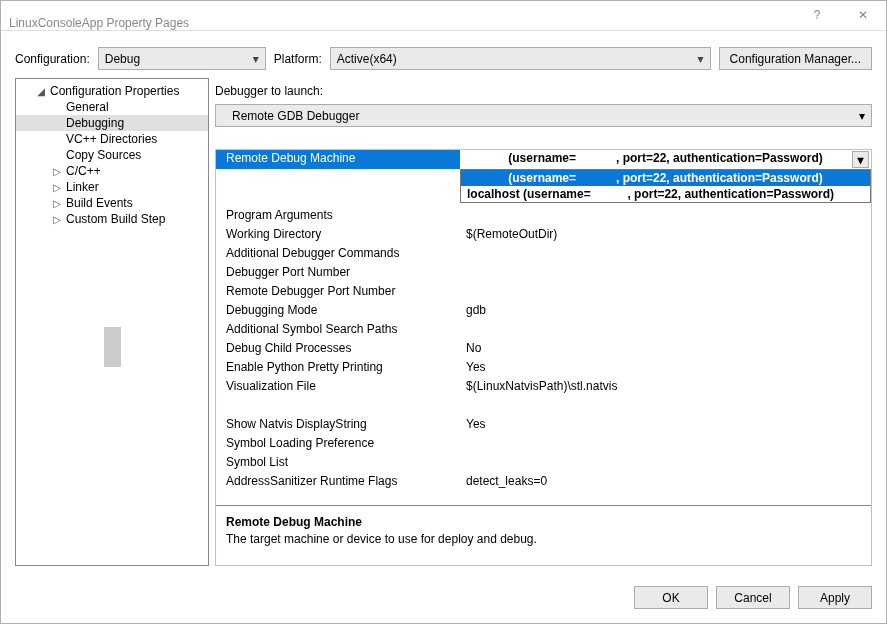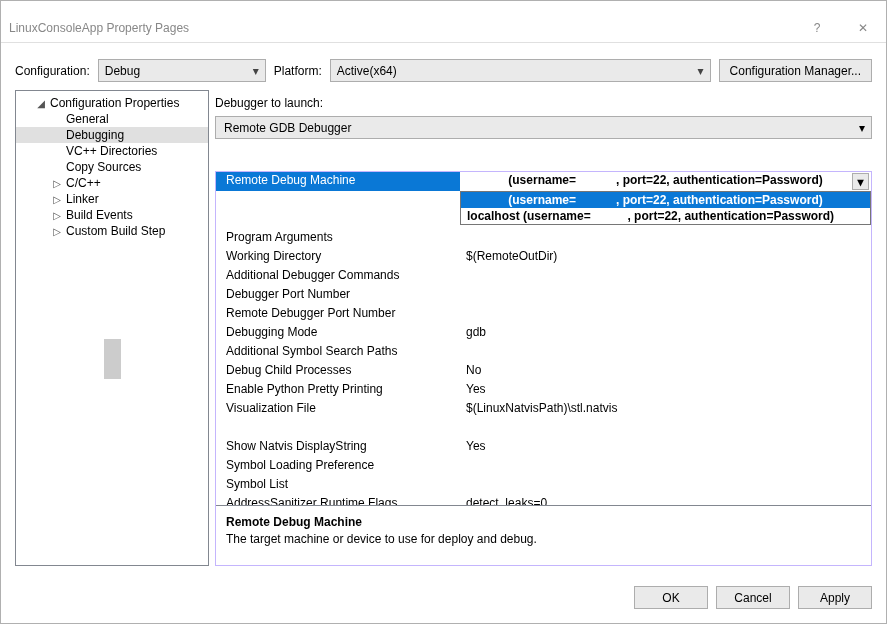--- a/index.html
+++ b/index.html
@@ -2,22 +2,22 @@
 <html><head>
 <meta charset="utf-8">
 <style>
   * { box-sizing: border-box; font-family: "Segoe UI", Tahoma, sans-serif; font-size: 12px; }
   html,body { margin:0; padding:0; background:#aaa; }
   .window {
     width:887px; height:624px; background:#fff; border:1px solid #b0b0b0;
     display:flex; flex-direction:column; box-shadow:0 0 3px rgba(0,0,0,.2);
   }
   .titlebar {
-    height:30px; background:#fff; display:flex; align-items:center;
-    padding:0 0 0 8px; border-bottom:1px solid #e0e0e0; color:#888;margin-top:12px;
+    height:30px; background:#fff; display:flex; align-items:flex-end;
+    padding:0 0 0 8px; border-bottom:1px solid #e0e0e0; color:#888;
   }
   .titlebar .spacer { flex:1; }
   .tbtn { width:46px; height:30px; display:inline-flex; align-items:center; justify-content:center; color:#888; }
   .row1 {
     display:flex; align-items:center; padding:16px 14px 8px 14px; gap:8px;
   }
   .label { color:#000; }
   select, .combo {
     border:1px solid #adadad; background:#eaeaea; height:23px;
     padding:2px 18px 2px 6px; position:relative; display:flex; align-items:center;
@@ -44,22 +44,22 @@
   .ti-label { padding-left:2px; }
   .ind1 { padding-left:18px; }
   .ind2 { padding-left:34px; }
   .scroll-thumb {
     width:17px; height:40px; background:#ccc; margin:100px auto 0 auto;
   }
   .right { flex:1; display:flex; flex-direction:column; min-width:0; }
   .launch-label { padding:6px 0 6px 0; }
   .launch-combo {
     border:1px solid #adadad; background:#eaeaea; height:23px;
-    display:flex; align-items:center; padding:2px 18px 2px 8px; position:relative;
-    margin-bottom:32px;
+    display:flex; align-items:center; padding:2px 18px 2px 16px; position:relative;
+    margin-bottom:22px;
   }
   .launch-combo .chev { position:absolute; right:6px; top:50%; transform:translateY(-50%); }
   .grid-wrap { flex:1; border:1px solid #c4b5fd; display:flex; flex-direction:column; min-height:0; }
   .grid { flex:1; overflow:auto; padding:0 0 8px 0; }
   .grow { display:flex; align-items:stretch; min-height:19px; }
   .gname { width:244px; padding:1px 6px 1px 10px; }
   .gval { flex:1; padding:1px 6px; position:relative; }
   .grow.sel .gname { background:#0a78d6; color:#fff; }
   .grow.sel .gval { background:#fff; color:#000; font-weight:700; }
   .dd-arrow {

